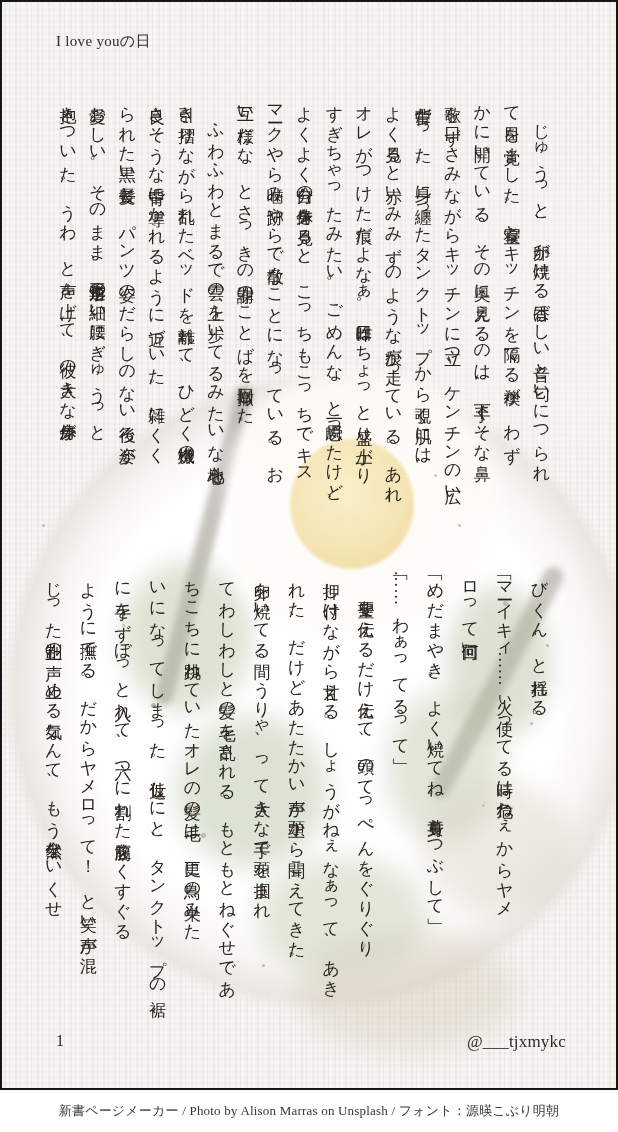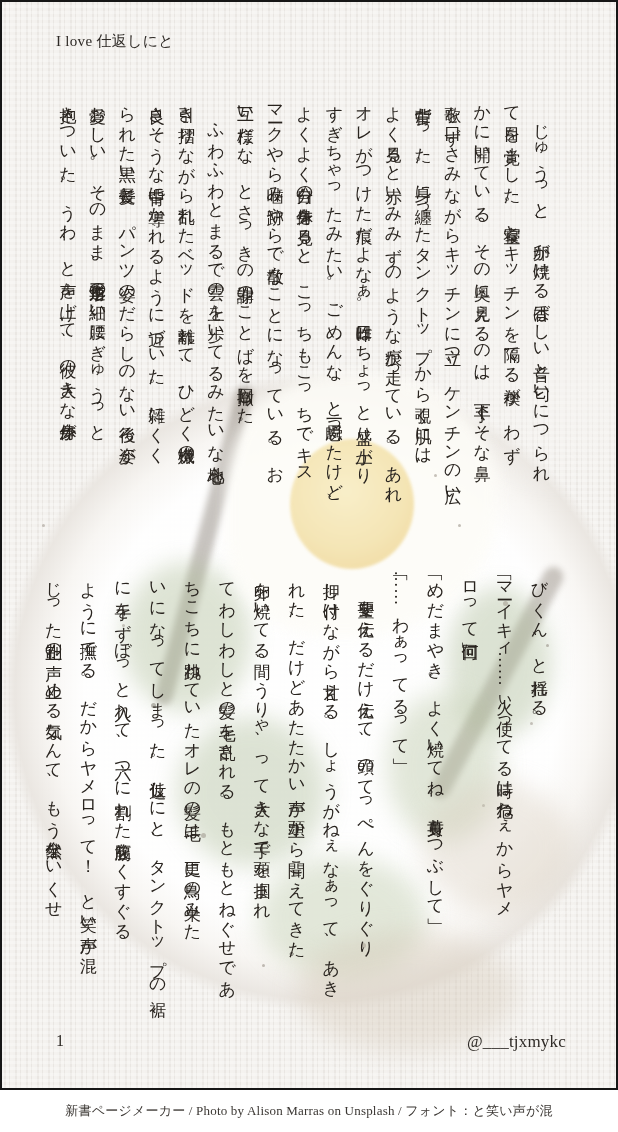--- a/index.html
+++ b/index.html
@@ -97,21 +97,21 @@
     <div class="avo-3"></div>
     <div class="avo-4"></div>
     <div class="avo-5"></div>
     <div class="bread-1"></div>
     <div class="bread-2"></div>
     <div class="egg-white"></div>
     <div class="egg-yolk"></div>
     <div class="speckles"></div>
   </div>
 
-  <div class="title">I love 仕返しにと</div>
+  <div class="title">I love youの日</div>
 
   <div class="vblock upper">
       <div class="vline">　じゅうっと、卵が焼ける香ばしい音と匂いにつられ</div>
       <div class="vline">て目を覚ました。寝室とキッチンを隔てる襖が、わず</div>
       <div class="vline">かに開いている。その奥に見えるのは、下手くそな鼻</div>
       <div class="vline">歌を口ずさみながらキッチンに立つ、ケンチンの広い</div>
       <div class="vline">背中だった。身に纏ったタンクトップから覗く肌には、</div>
       <div class="vline">よく見ると赤いみみずのような痕が走っている。あれ、</div>
       <div class="vline">オレがつけた痕だよなぁ。昨日はちょっと盛り上がり</div>
       <div class="vline">すぎちゃったみたい。ごめんな、と一瞬思ったけど、</div>
@@ -144,14 +144,14 @@
       <div class="vline">じった制止の声。止める気なんて、もう全然ないくせ</div>
     </div>
 
   <div class="pagenum">1</div>
 
   <div class="handle">@___tjxmykc</div>
 
 </div>
 
 <div class="credit-bar">
-  <span class="credit-text">新書ページメーカー / Photo by Alison Marras on Unsplash / フォント：と笑い声が混</span>
+  <span class="credit-text">新書ページメーカー / Photo by Alison Marras on Unsplash / フォント：源暎こぶり明朝</span>
 </div>
 
 </body></html>

